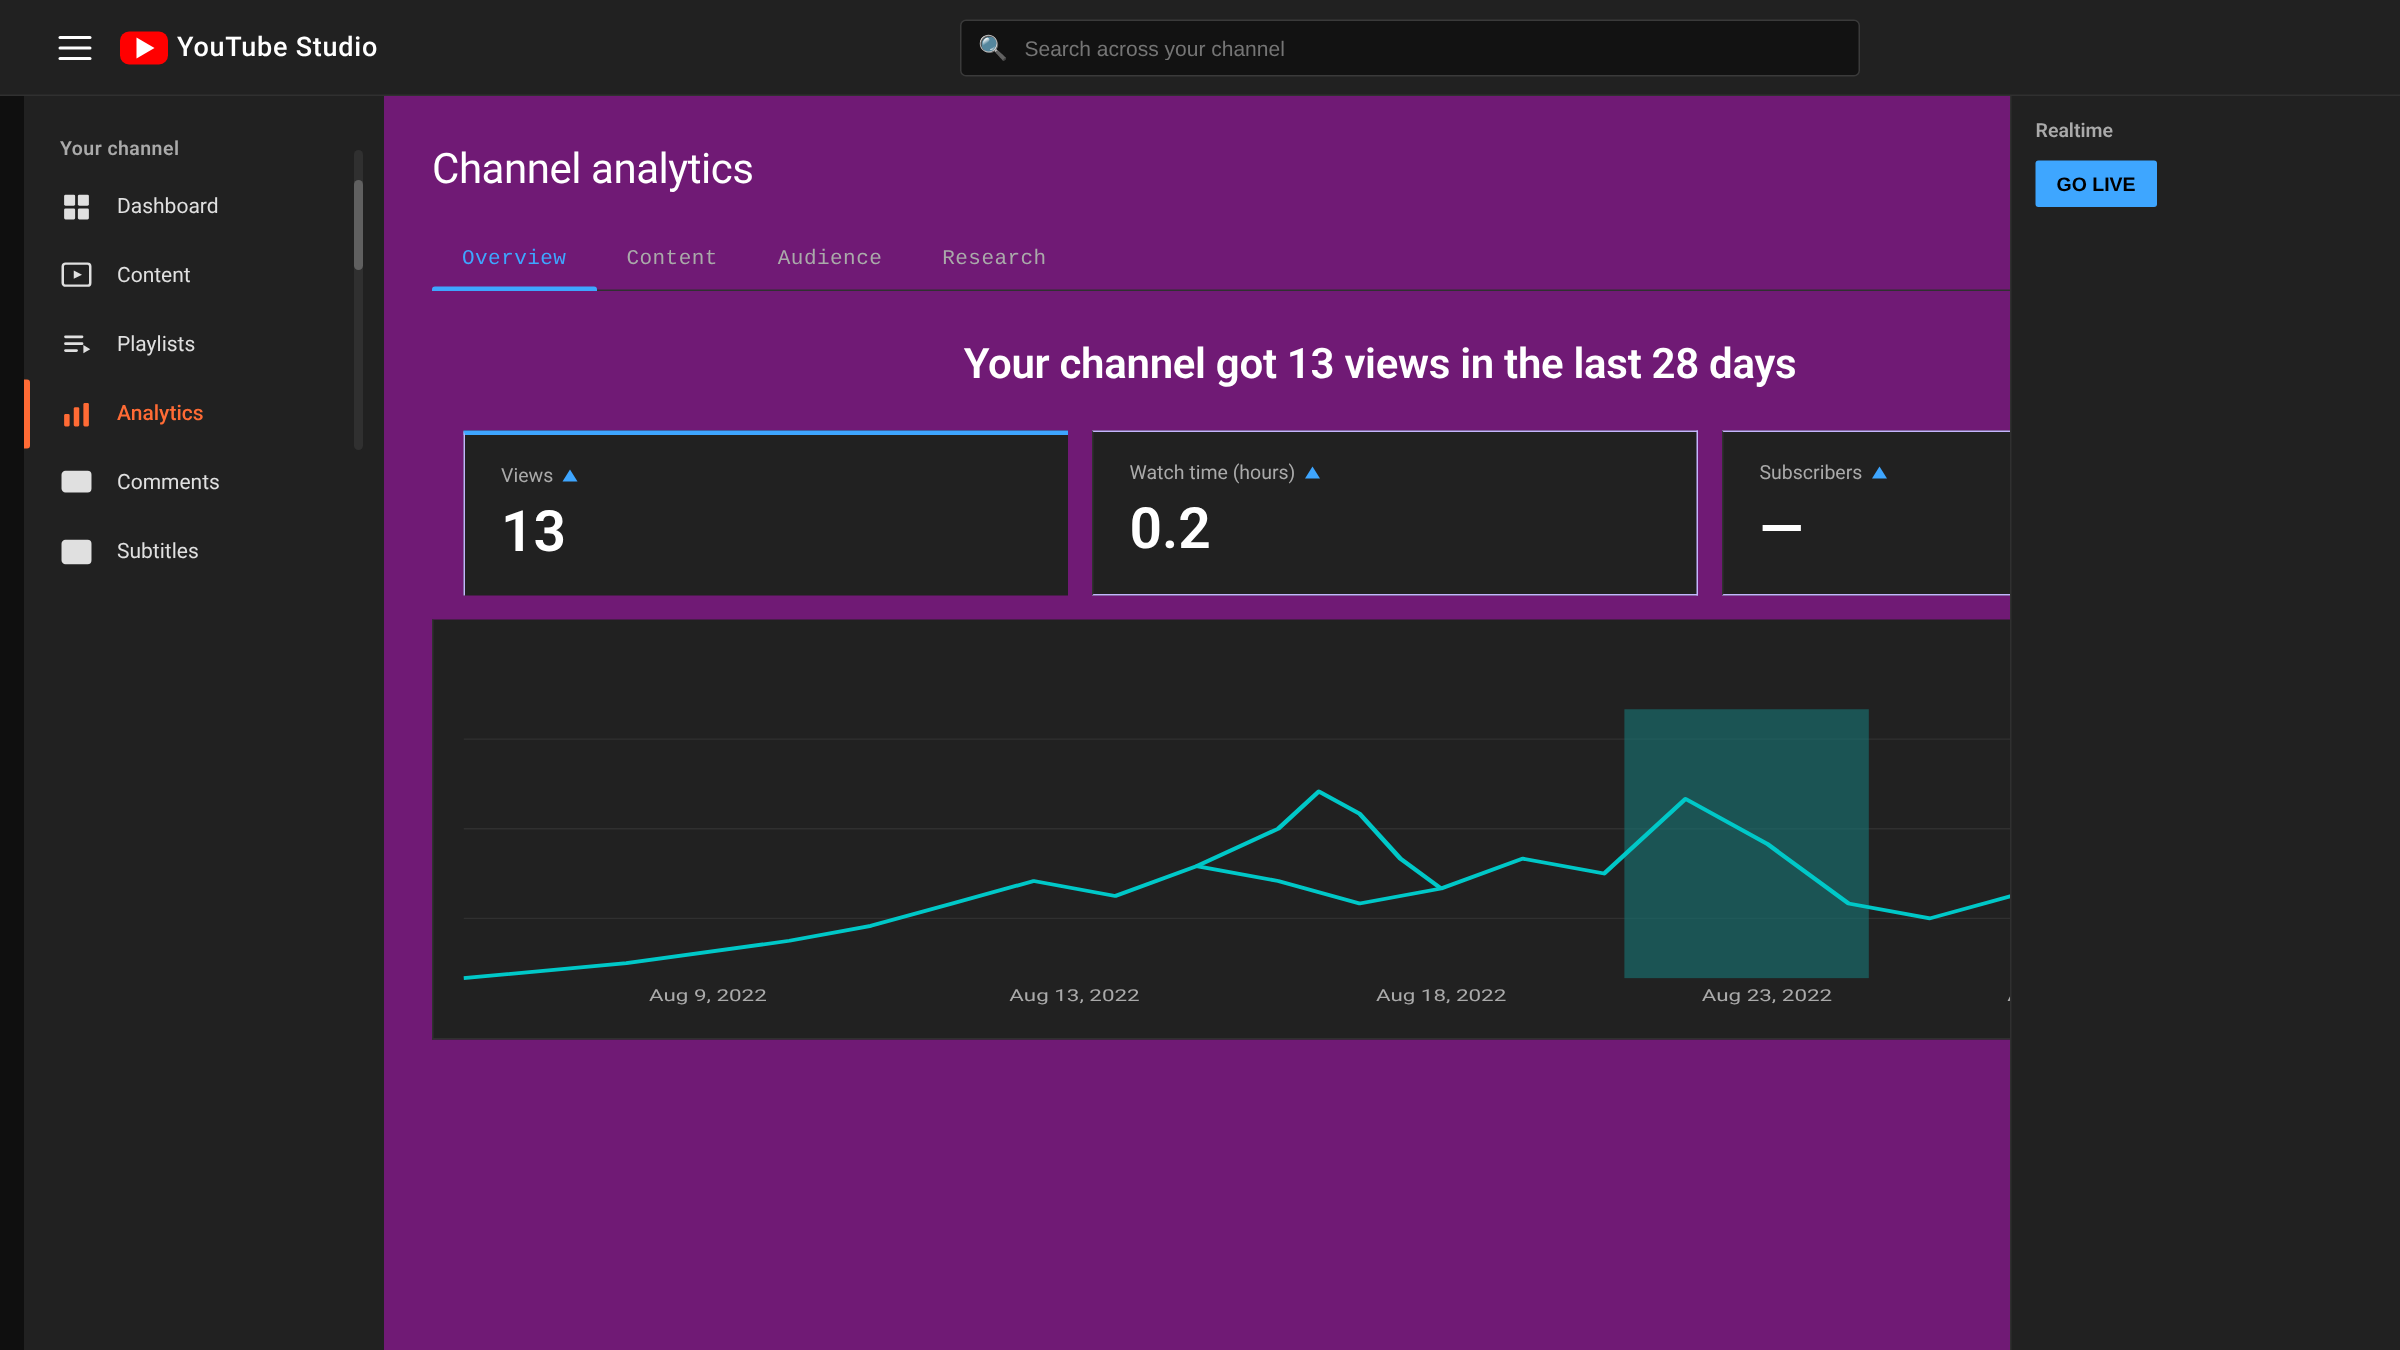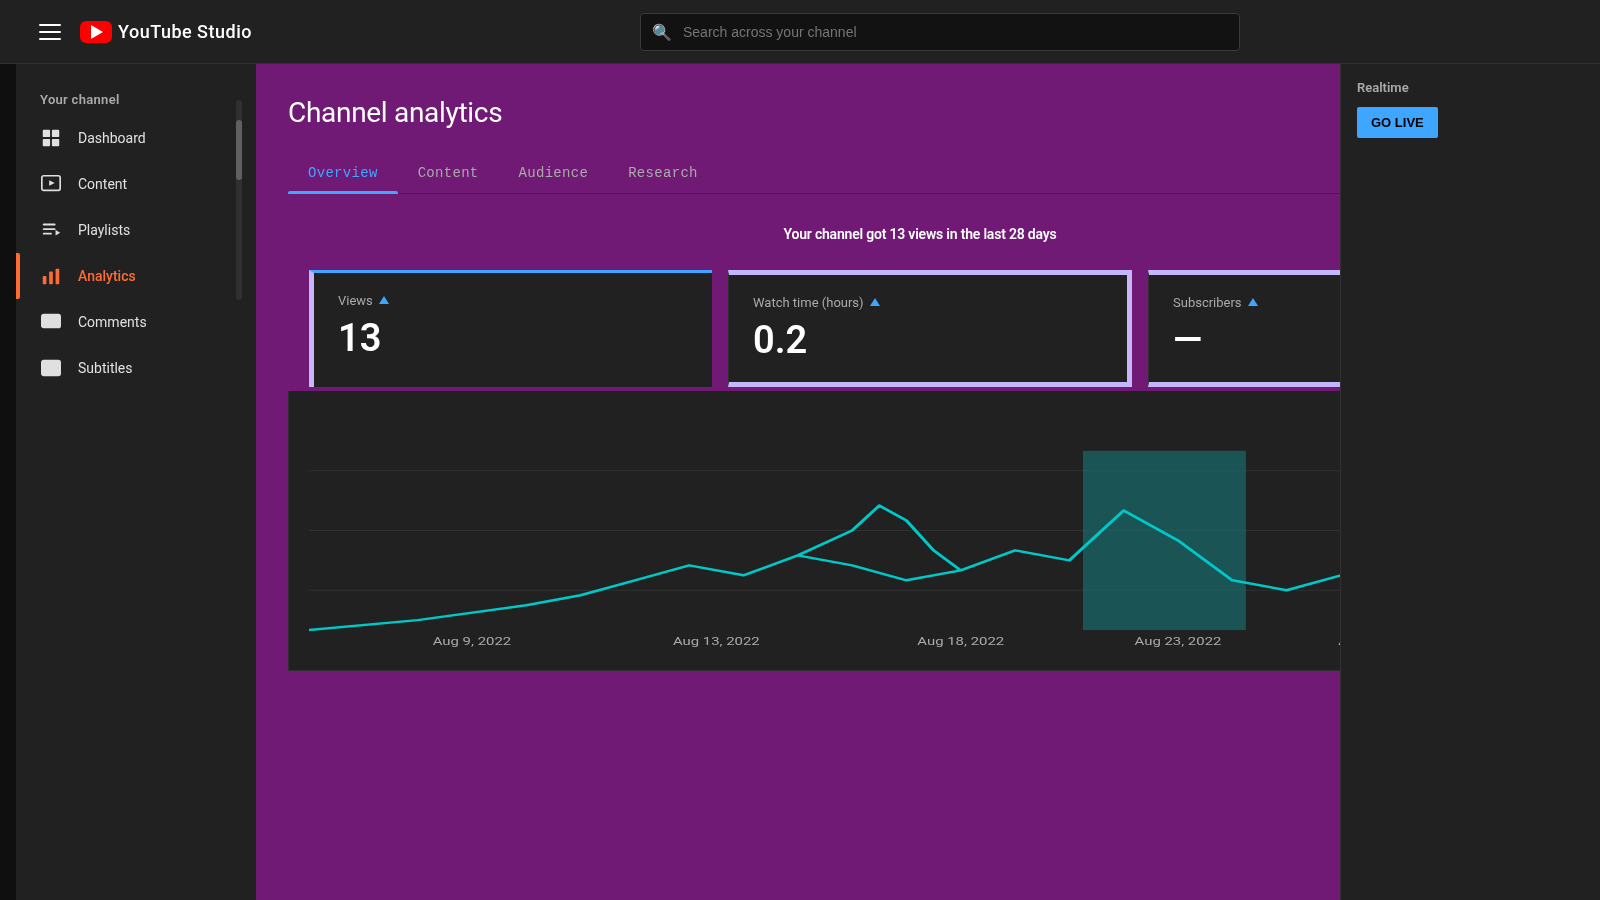--- a/index.html
+++ b/index.html
@@ -189,39 +189,39 @@
       content: '';
       position: absolute;
       bottom: -1px; left: 0; right: 0;
       height: 3px;
       background: #3ea6ff;
       border-radius: 2px 2px 0 0;
     }
 
     
     .channel-summary {
-      font-size: 14px;
+      font-size: 28px;
       font-weight: 600;
       color: #fff;
       text-align: center;
       margin-bottom: 28px;
       letter-spacing: -0.2px;
     }
 
     
     .metrics-row {
       display: flex;
       gap: 16px;
-      margin-bottom: 4px;
+      margin-bottom: 16px;
       padding-left: 21px;
     }
     .metric-card {
       flex: 1;
       background: #212121;
-      border: 5px solid #c4b5fd;
+      border: 1px solid #c4b5fd;
       padding: 20px 24px;
       position: relative;
     }
     .metric-card:first-child {
       border-right: none;
       border-bottom: none;
     }
     .metric-card.active-card {
       border-top: 3px solid #3ea6ff;
     }

